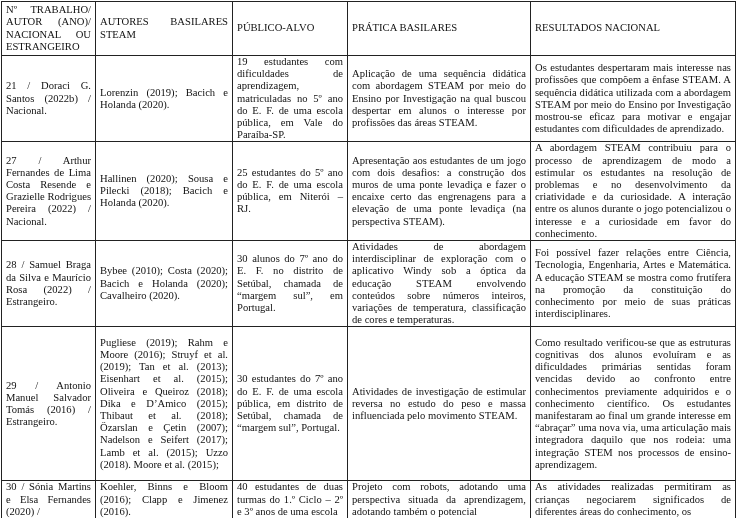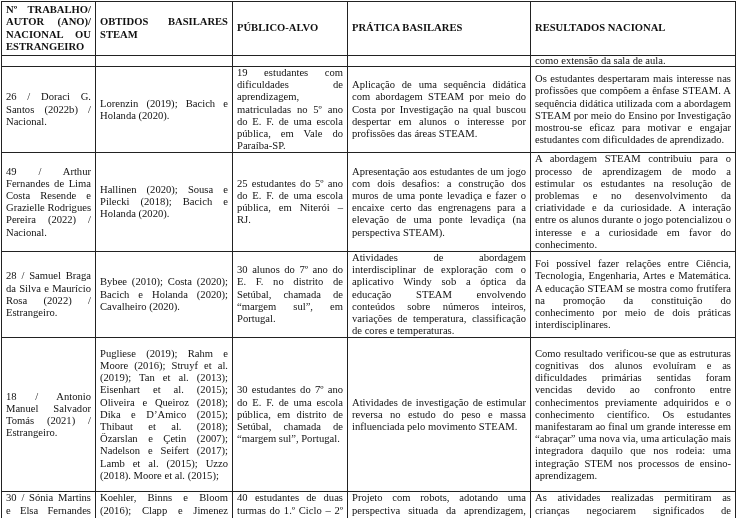--- a/index.html
+++ b/index.html
@@ -14,21 +14,21 @@
     line-height: 12.2px;
     color: #111111;
   }
   td, th {
     border: 1px solid #222222;
     padding: 0 4px;
     vertical-align: middle;
     text-align: justify;
     text-align-last: left;
   }
-  th { font-weight: bold; text-align: left; font-size: 10.6px; }
+  th { font-weight: normal; text-align: left; font-size: 10.6px; }
   col.c1 { width: 94px; }
   col.c2 { width: 137px; }
   col.c3 { width: 115px; }
   col.c4 { width: 183px; }
   col.c5 { width: 205px; }
   tr.header { height: 54px; }
   tr.cont { height: 8px; }
   tr.cont td { vertical-align: top; line-height: 10px; padding-top: 0; }
   tr.r26 { height: 84px; }
   tr.r27 { height: 97px; }
@@ -46,57 +46,50 @@
   <colgroup>
     <col class="c1">
       <col class="c2">
       <col class="c3">
       <col class="c4">
       <col class="c5">
   </colgroup>
   <thead>
     <tr class="header">
       <th class="hdr-col1">Nº TRABALHO/ AUTOR (ANO)/ NACIONAL OU ESTRANGEIRO</th>
-      <th class="hdr-col2">OBTIDOS BASILARES STEAM</th>
+      <th class="hdr-col2">AUTORES BASILARES STEAM</th>
       <th>PÚBLICO-ALVO</th>
       <th>PRÁTICA BASILARES</th>
       <th>RESULTADOS NACIONAL</th>
     </tr>
   </thead>
   <tbody>
-    <tr class="cont">
-      <td></td>
-      <td></td>
-      <td></td>
-      <td></td>
-      <td>como extensão da sala de aula.</td>
-    </tr>
     <tr class="r26">
-      <td>26 / Doraci G. Santos (2022b) / Nacional.</td>
+      <td>21 / Doraci G. Santos (2022b) / Nacional.</td>
       <td>Lorenzin (2019); Bacich e Holanda (2020).</td>
       <td>19 estudantes com dificuldades de aprendizagem, matriculadas no 5º ano do E. F. de uma escola pública, em Vale do Paraíba-SP.</td>
-      <td>Aplicação de uma sequência didática com abordagem STEAM por meio do Costa por Investigação na qual buscou despertar em alunos o interesse por profissões das áreas STEAM.</td>
+      <td>Aplicação de uma sequência didática com abordagem STEAM por meio do Ensino por Investigação na qual buscou despertar em alunos o interesse por profissões das áreas STEAM.</td>
       <td>Os estudantes despertaram mais interesse nas profissões que compõem a ênfase STEAM. A sequência didática utilizada com a abordagem STEAM por meio do Ensino por Investigação mostrou-se eficaz para motivar e engajar estudantes com dificuldades de aprendizado.</td>
     </tr>
     <tr class="r27">
-      <td>49 / Arthur Fernandes de Lima Costa Resende e Grazielle Rodrigues Pereira (2022) / Nacional.</td>
+      <td>27 / Arthur Fernandes de Lima Costa Resende e Grazielle Rodrigues Pereira (2022) / Nacional.</td>
       <td>Hallinen (2020); Sousa e Pilecki (2018); Bacich e Holanda (2020).</td>
       <td>25 estudantes do 5º ano do E. F. de uma escola pública, em Niterói – RJ.</td>
       <td>Apresentação aos estudantes de um jogo com dois desafios: a construção dos muros de uma ponte levadiça e fazer o encaixe certo das engrenagens para a elevação de uma ponte levadiça (na perspectiva STEAM).</td>
       <td>A abordagem STEAM contribuiu para o processo de aprendizagem de modo a estimular os estudantes na resolução de problemas e no desenvolvimento da criatividade e da curiosidade. A interação entre os alunos durante o jogo potencializou o interesse e a curiosidade em favor do conhecimento.</td>
     </tr>
     <tr class="r28">
       <td>28 / Samuel Braga da Silva e Maurício Rosa (2022) / Estrangeiro.</td>
       <td>Bybee (2010); Costa (2020); Bacich e Holanda (2020); Cavalheiro (2020).</td>
       <td>30 alunos do 7º ano do E. F. no distrito de Setúbal, chamada de “margem sul”, em Portugal.</td>
       <td>Atividades de abordagem interdisciplinar de exploração com o aplicativo Windy sob a óptica da educação STEAM envolvendo conteúdos sobre números inteiros, variações de temperatura, classificação de cores e temperaturas.</td>
-      <td>Foi possível fazer relações entre Ciência, Tecnologia, Engenharia, Artes e Matemática. A educação STEAM se mostra como frutífera na promoção da constituição do conhecimento por meio de dois práticas interdisciplinares.</td>
+      <td>Foi possível fazer relações entre Ciência, Tecnologia, Engenharia, Artes e Matemática. A educação STEAM se mostra como frutífera na promoção da constituição do conhecimento por meio de suas práticas interdisciplinares.</td>
     </tr>
     <tr class="r29">
-      <td>18 / Antonio Manuel Salvador Tomás (2021) / Estrangeiro.</td>
+      <td>29 / Antonio Manuel Salvador Tomás (2016) / Estrangeiro.</td>
       <td>Pugliese (2019); Rahm e Moore (2016); Struyf et al. (2019); Tan et al. (2013); Eisenhart et al. (2015); Oliveira e Queiroz (2018); Dika e D’Amico (2015); Thibaut et al. (2018); Özarslan e Çetin (2007); Nadelson e Seifert (2017); Lamb et al. (2015); Uzzo (2018). Moore et al. (2015);</td>
       <td>30 estudantes do 7º ano do E. F. de uma escola pública, em distrito de Setúbal, chamada de “margem sul”, Portugal.</td>
       <td>Atividades de investigação de estimular reversa no estudo do peso e massa influenciada pelo movimento STEAM.</td>
       <td>Como resultado verificou-se que as estruturas cognitivas dos alunos evoluíram e as dificuldades primárias sentidas foram vencidas devido ao confronto entre conhecimentos previamente adquiridos e o conhecimento científico. Os estudantes manifestaram ao final um grande interesse em “abraçar” uma nova via, uma articulação mais integradora daquilo que nos rodeia: uma integração STEM nos processos de ensino-aprendizagem.</td>
     </tr>
     <tr class="r30">
       <td class="top">30 / Sónia Martins e Elsa Fernandes (2020) /</td>
       <td class="top">Koehler, Binns e Bloom (2016); Clapp e Jimenez (2016).</td>
       <td class="top">40 estudantes de duas turmas do 1.º Ciclo – 2º e 3º anos de uma escola</td>
       <td class="top">Projeto com robots, adotando uma perspectiva situada da aprendizagem, adotando também o potencial</td>

